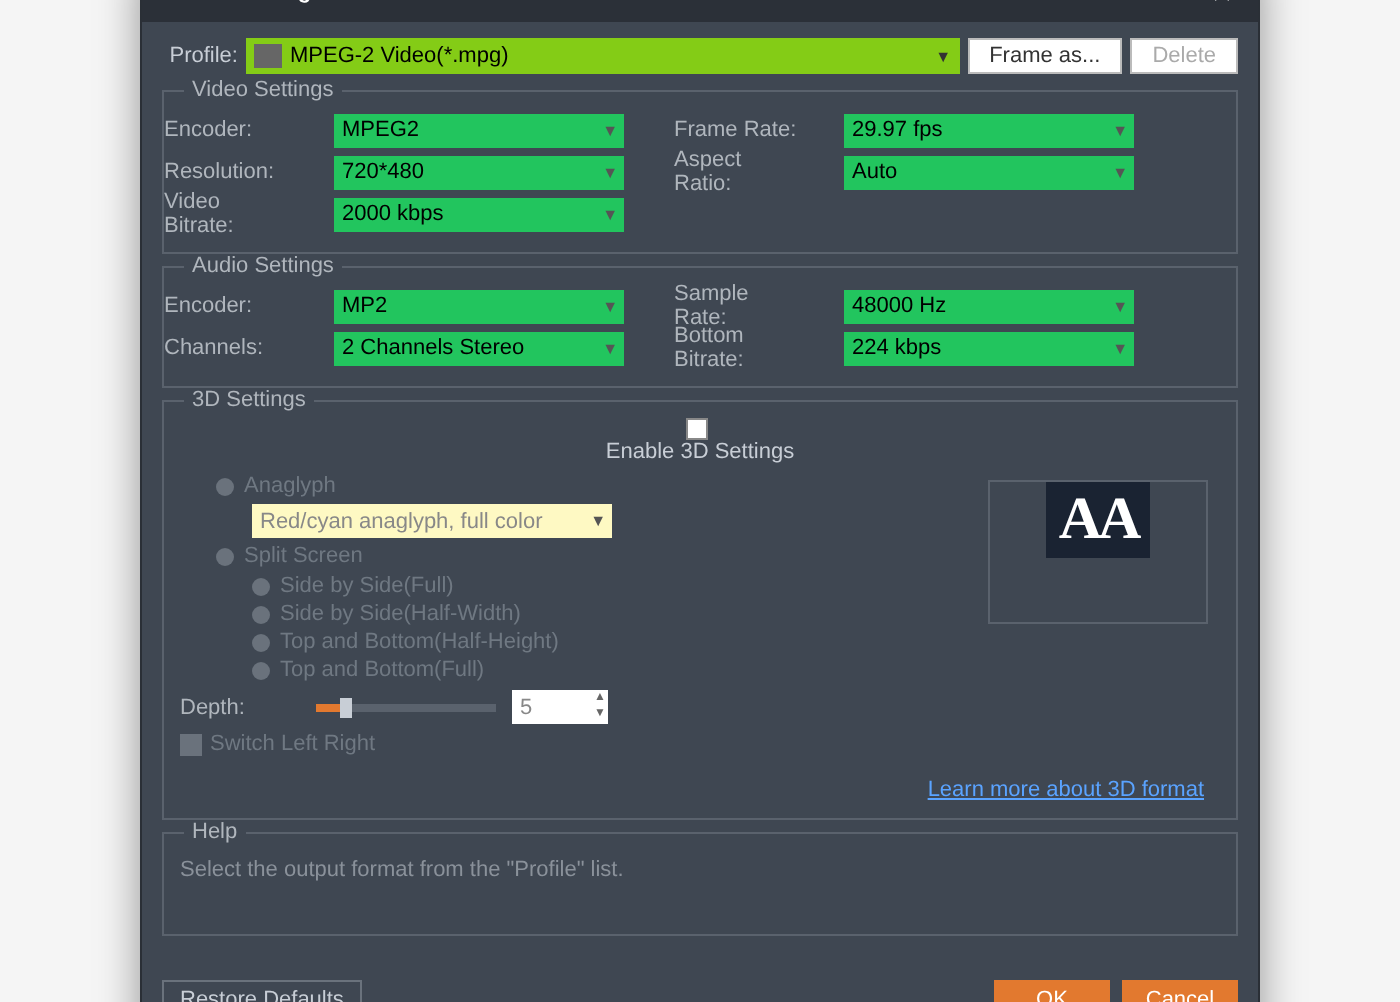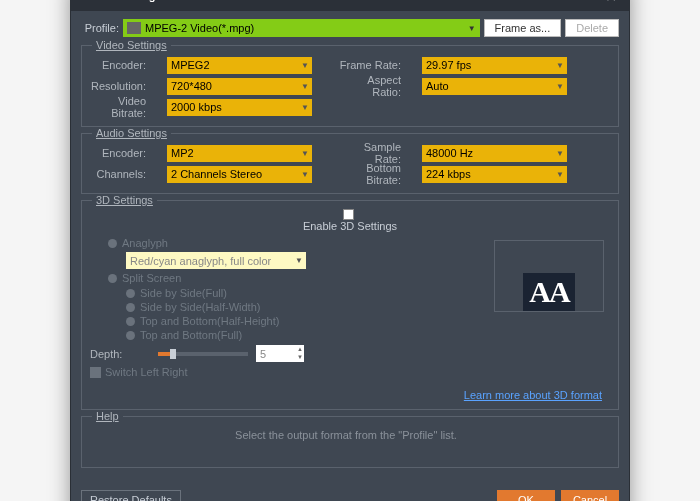--- a/index.html
+++ b/index.html
@@ -9,43 +9,43 @@
   .close-x { color: #fff; font-size: 14px; cursor: pointer; width: 16px; text-align: center; }
   .content { padding: 8px 10px 10px 10px; }
   .profile-row { display: flex; gap: 4px; align-items: center; margin-bottom: 8px; }
   .profile-row .lbl { width: 38px; text-align: right; color: #c8ced6; }
   .profile-select { flex: 1; background: #84cc16; color: #000; height: 18px; padding: 1px 4px; display: flex; align-items: center; gap: 4px; position: relative; }
   .profile-select .caret { margin-left: auto; font-size: 8px; color: #333; }
   .mov-icon { width: 14px; height: 12px; background: #666; display: inline-block; }
   .btn { background: #fff; color: #333; border: 1px solid #bbb; height: 18px; padding: 0 10px; cursor: pointer; }
   .btn:disabled { color: #aaa; }
   .row { display: flex; align-items: center; height: 20px; margin: 1px 0; }
-  .col-label { width: 85px; text-align: right; color: #b0b6bd; padding-right: 21px; }
+  .col-label { width: 85px; text-align: left; color: #b0b6bd; padding-right: 21px; }
   .col-field { width: 145px; position: relative; }
   .col-gap { width: 25px; }
-  .sel { background: #eab308; color: #000; height: 17px; width: 100%; display: flex; align-items: center; padding: 0 4px; position: relative; }
+  .sel { background: #22c55e; color: #000; height: 17px; width: 100%; display: flex; align-items: center; padding: 0 4px; position: relative; }
   .sel .caret { position: absolute; right: 3px; font-size: 8px; color: #555; }
   .section { border: 1px solid #5a626d; margin: 6px 0; padding: 8px 8px 8px 0; position: relative; }
-  .section-title { position: absolute; top: -7px; left: 10px; background: #3f4752; padding: 0 4px; color: #b0b6bd; font-size: 11px; text-decoration: underline; }
+  .section-title { position: absolute; top: -7px; left: 10px; background: #3f4752; padding: 0 4px; color: #b0b6bd; font-size: 11px; }
   .check { display: inline-block; width: 11px; height: 11px; border: 1px solid #888; background: #fff; margin-right: 4px; vertical-align: middle; }
   .radio { display: inline-block; width: 9px; height: 9px; border-radius: 50%; background: #6a727c; margin-right: 5px; vertical-align: middle; }
   .dim { color: #6f7882; }
   .dim .sel { background: #fef9c3; color: #888; }
   .threed-body { padding: 2px 0 2px 18px; display:flex; gap:10px;}
   .threed-left { flex:1; }
-  .preview { border: 1px solid #5a626d; width: 110px; height: 72px; display:flex; align-items:flex-end; justify-content:center; margin-top:6px; margin-right:6px;margin-left:32px; }
+  .preview { border: 1px solid #5a626d; width: 110px; height: 72px; display:flex; align-items:flex-start; justify-content:center; margin-top:6px; margin-right:6px;margin-left:32px; }
   .aa { background:#1a2332; color:#fff; font: 700 30px/1 "Times New Roman", serif; padding: 4px 6px; letter-spacing:-2px;}
   .depth-row { display:flex; align-items:center; gap:8px; margin:4px 0 4px 0; }
   .slider { width:90px; height:4px; background:#5a626d; position:relative; }
   .slider::before { content:""; position:absolute; left:0; top:0; width:14px; height:4px; background:#e2792f; }
   .slider::after { content:""; position:absolute; left:12px; top:-3px; width:6px; height:10px; background:#c8ced6; }
   .spin { width:48px; height:17px; background:#fff; display:flex; align-items:center; padding:0 4px; color:#888; position:relative;}
   .spin .updn { position:absolute; right:1px; top:0; font-size:6px; line-height:8px; color:#666;}
   .link { color:#5aa3ff; text-decoration: underline; cursor:pointer; }
-  .help-text { color:#8a919a; padding:4px 8px 18px 8px;text-align:center; }
+  .help-text { color:#8a919a; padding:4px 8px 18px 8px; }
   .footer { display:flex; align-items:center; padding: 6px 10px 10px 10px; gap:6px; }
   .footer .spacer { flex:1; }
   .btn-orange { background:#e2792f; color:#fff; border:none; height:20px; width:58px; cursor:pointer; font-size:11px;}
   .btn-default { background:#3f4752; color:#c8ced6; border:1px solid #6a727c; height:20px; padding:0 8px; cursor:pointer; font-size:11px;}
   .sub { padding-left:18px; margin:2px 0; display:flex; align-items:center; }
   .threed-main-item{display:flex;align-items:center; margin:3px 0;}
   .learn-row{text-align:right; padding-right:8px; margin-top:6px;}
 </style>
 </head>
 <body>

